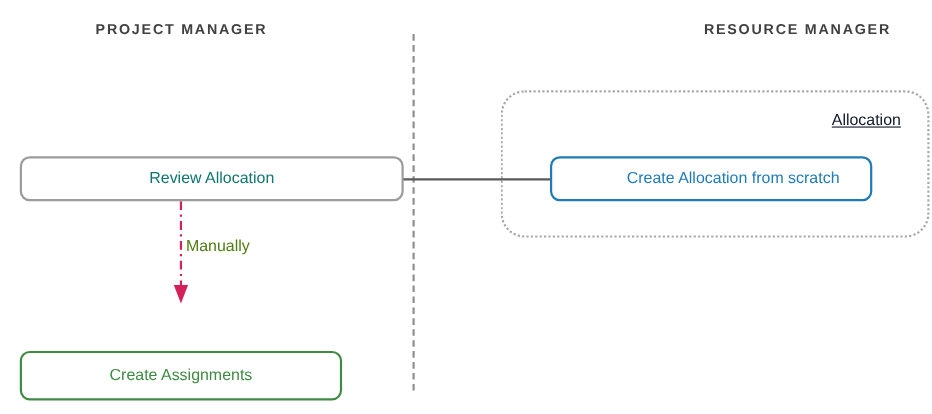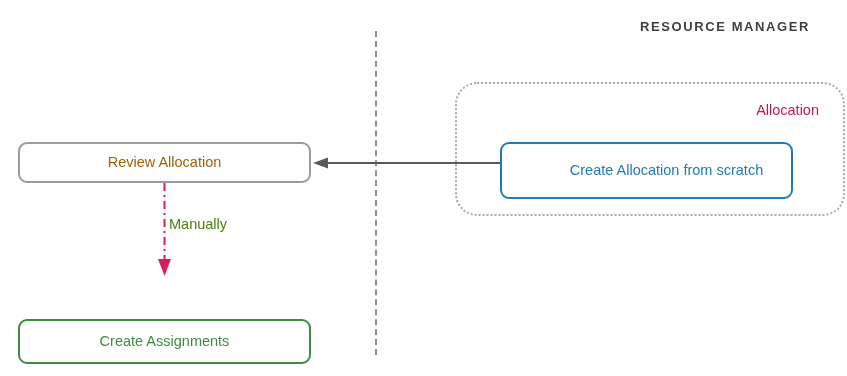--- a/index.html
+++ b/index.html
@@ -61,41 +61,41 @@
     align-items: center;
     justify-content: center;
     font-size: 14.5px;
     line-height: 1.2;
     white-space: nowrap;
   }
 
   #node-review-allocation {
     left: 18px;
     top: 142px;
-    width: 293px;
+    width: 349px;
     height: 41px;
     border: 2px solid #9c9c9c;
-    color: #a16207;
+    color: #0f766e;
   }
 
   #node-create-assignments {
     left: 18px;
     top: 277px;
     width: 293px;
     height: 45px;
     border: 2px solid #3f8b43;
     color: #3f8b43;
     margin-top: 42px;
   }
 
   #node-create-allocation {
     left: 500px;
     top: 142px;
     width: 293px;
-    height: 57px;
+    height: 41px;
     border: 2px solid #1f7bb6;
     color: #1f7bb6;
     padding-left: 40px;
   }
 
   
   #group-allocation {
     position: absolute;
     left: 455px;
     top: 82px;
@@ -104,22 +104,23 @@
     box-sizing: border-box;
     border: 2px dotted #a8a8a8;
     border-radius: 22px;
     background: transparent;
   }
   #group-allocation-label {
     position: absolute;
     right: 24px;
     top: 18px;
     font-size: 14.5px;
-    color: #be185d;
+    color: #0f172a;
     white-space: nowrap;
+    text-decoration: underline;
   }
 
   
   #connectors {
     position: absolute;
     left: 0;
     top: 0;
     width: 847px;
     height: 376px;
     pointer-events: none;
@@ -133,20 +134,21 @@
     font-size: 14.5px;
     color: #4d7c0f;
     white-space: nowrap;
   }
 </style>
 </head>
 <body>
 
 <div id="canvas">
 
+  <div class="lane-header" id="lane-header-project">PROJECT MANAGER</div>
 
   <div class="lane-header" id="lane-header-resource">RESOURCE MANAGER</div>
 
   <div id="lane-divider"></div>
 
   <div id="group-allocation">
     <div id="group-allocation-label">Allocation</div>
   </div>
 
   <svg id="connectors" viewBox="0 0 847 376" width="847" height="376" xmlns="http://www.w3.org/2000/svg">

